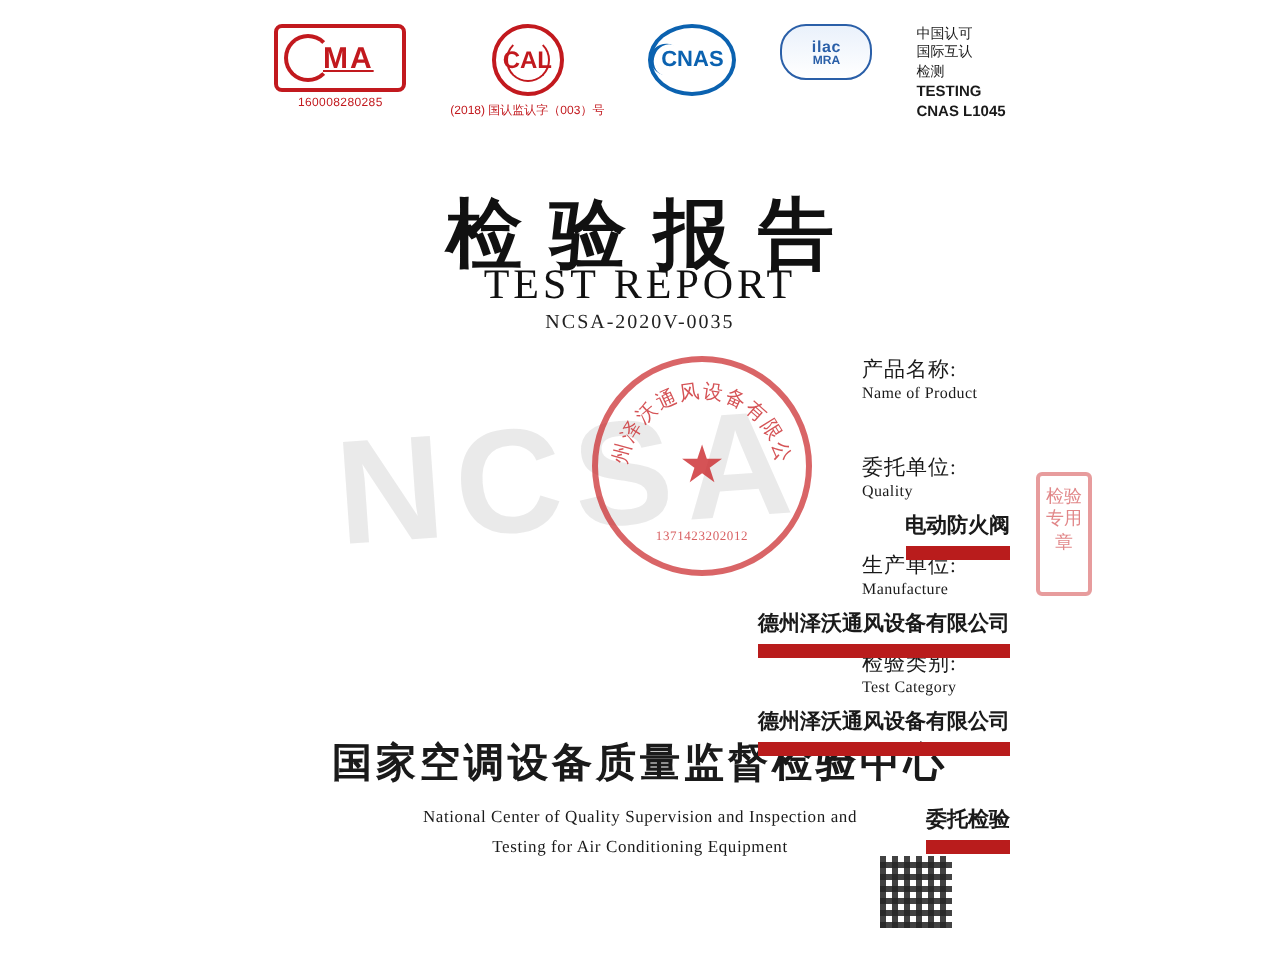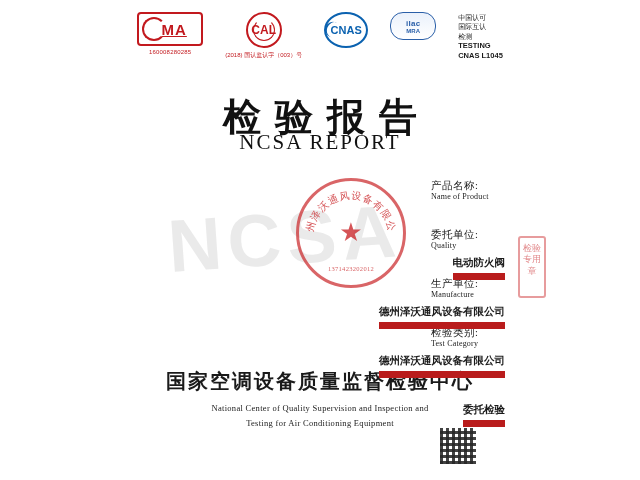--- a/index.html
+++ b/index.html
@@ -400,21 +400,22 @@
       <div class="cn">中国认可</div>
       <div class="cn">国际互认</div>
       <div class="cn">检测</div>
       <div class="en">TESTING</div>
       <div class="en">CNAS L1045</div>
     </div>
 
   </div>
 
   <div class="title-cn">检验报告</div>
-  <div class="title-en">NCSA REPORT</div>
+  <div class="title-en">TEST REPORT</div>
+  <div class="report-no">NCSA-2020V-0035</div>
 
   <div class="watermark">NCSA</div>
 
   <div class="red-stamp">
     <svg class="stamp-arc-text" viewBox="0 0 104 104">
       <defs>
         <path id="arcpath" d="M 14,56 A 38,38 0 0 1 90,56"></path>
       </defs>
       <text>
         <textPath href="#arcpath" startOffset="50%" text-anchor="middle">德州泽沃通风设备有限公司</textPath>

